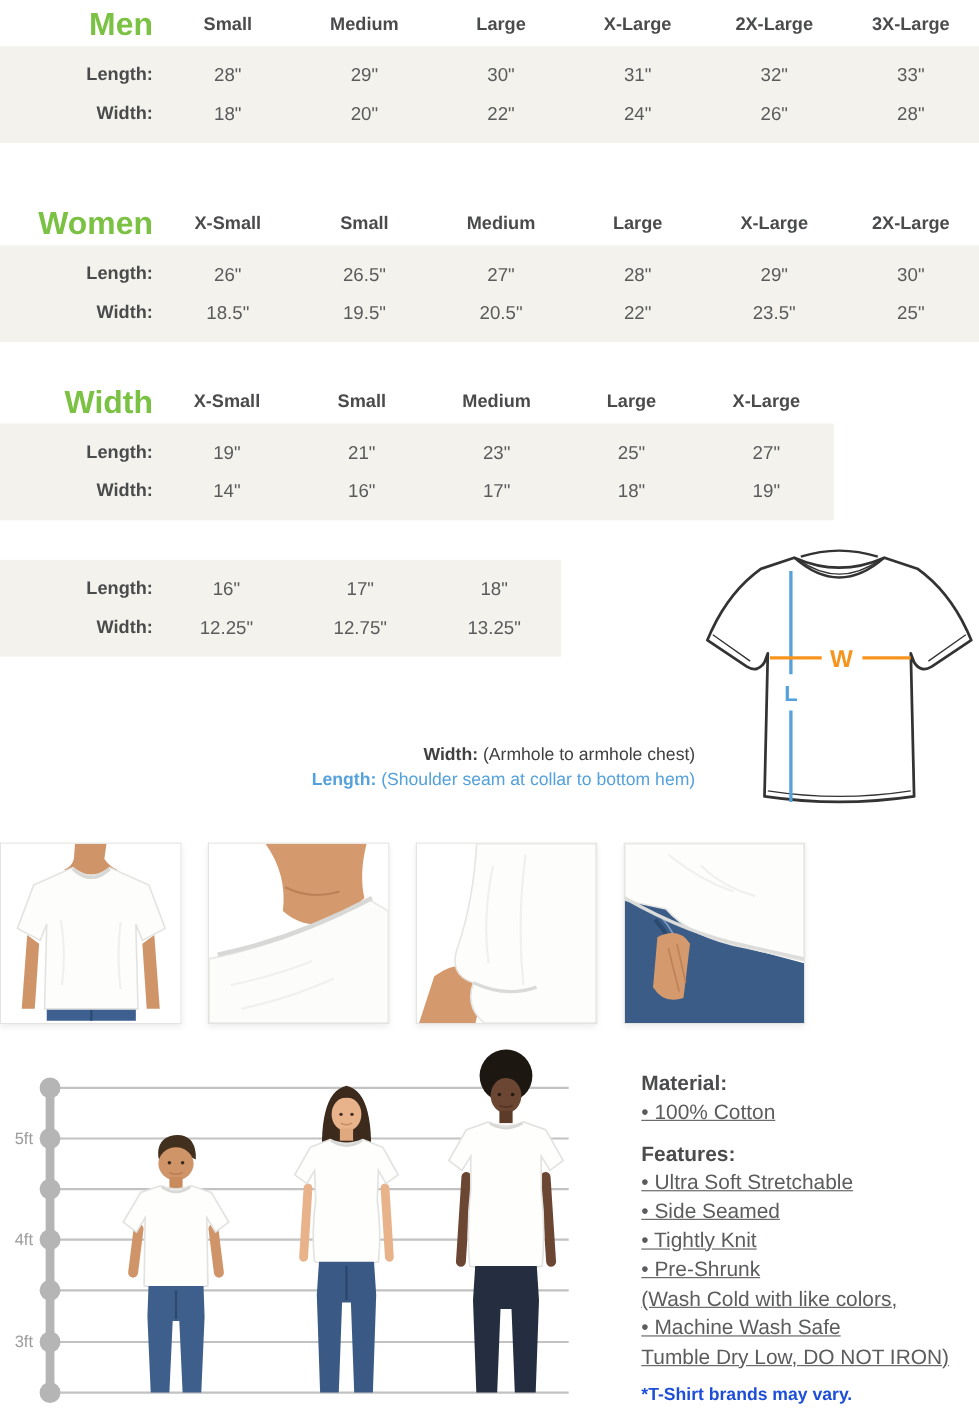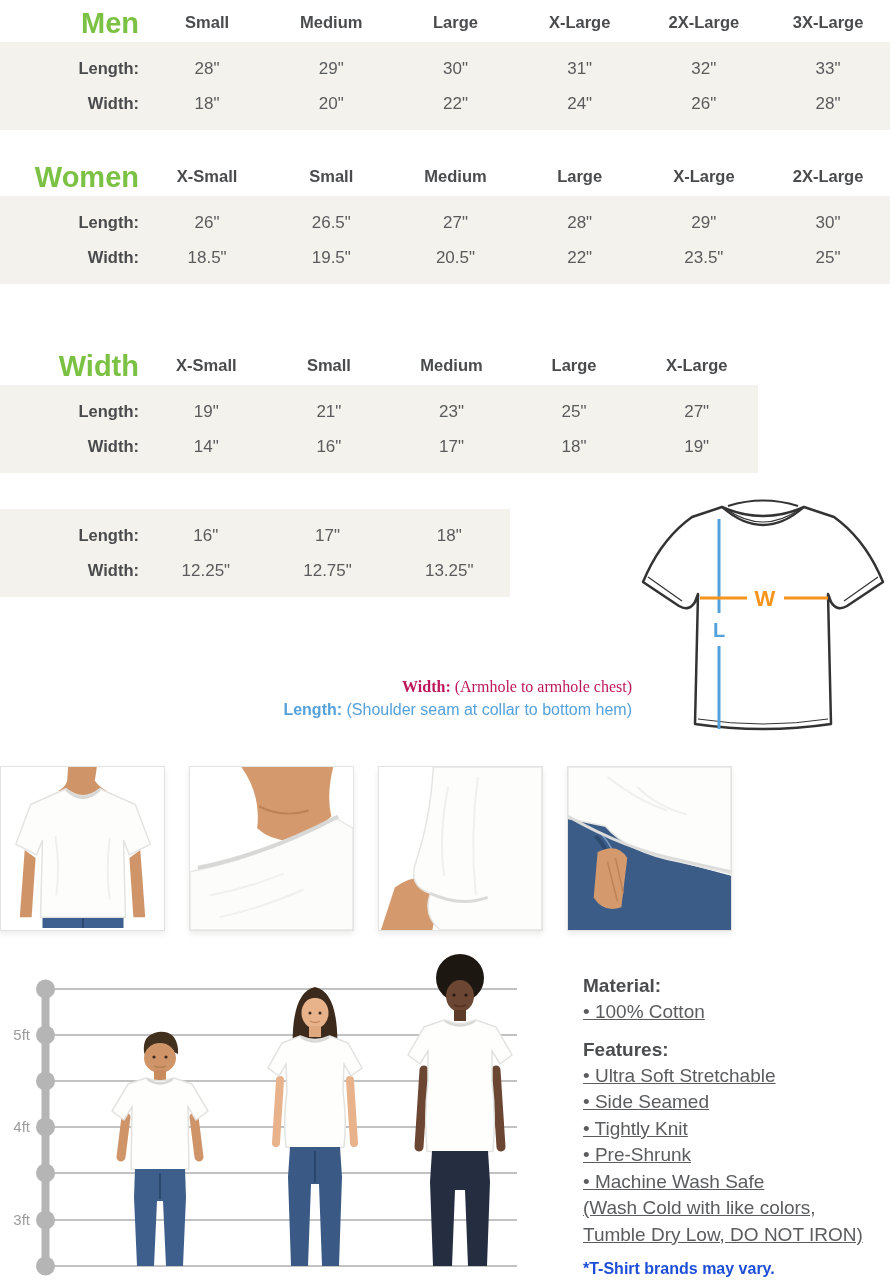--- a/index.html
+++ b/index.html
@@ -14,21 +14,21 @@
   .band{background:#F4F2EC;padding:9px 0;}
   .data-row{display:grid;height:35px;align-items:center;}
   .row-label{font-size:16.5px;font-weight:bold;color:#4A4B4D;text-align:right;padding-right:6px;}
   .cell{font-size:17px;color:#5A5B5D;text-align:center;}
 
   
   .toddler-zone{position:absolute;top:509px;left:0;width:890px;height:257px;}
   .shirt-diagram{position:absolute;left:640px;top:-16px;width:245px;height:250px;}
   .measure-legend{position:absolute;top:166px;right:258px;text-align:right;font-size:16px;line-height:23px;white-space:nowrap;}
   .legend-label{font-weight:bold;}
-  .orange{color:#be185d;font-family:Liberation Serif, serif;}
+  .orange{color:#404040;}
   .blue{color:#54A1DB;}
 
   
   .photos-row{position:absolute;top:766px;left:0;display:flex;gap:24px;}
   .photo-tile{width:165px;height:165px;box-sizing:border-box;border:1px solid #E4E3E1;background:#fff;box-shadow:0 3px 6px rgba(0,0,0,0.08);}
   .photo-tile svg{display:block;}
 
   
   .bottom-section{position:absolute;top:951px;left:0;width:890px;display:flex;}
   .height-chart{flex:0 0 570px;}
@@ -71,21 +71,21 @@
           <div class="row-label">Width:</div>
           <div class="cell">18"</div>
           <div class="cell">20"</div>
           <div class="cell">22"</div>
           <div class="cell">24"</div>
           <div class="cell">26"</div>
           <div class="cell">28"</div>
         </div>
       </div>
     </section>
-  <section class="size-section" style="top:154px;width:890px">
+  <section class="size-section" style="top:181px;width:890px">
       <div class="header-row" style="grid-template-columns: 145px repeat(6, 124.2px); height: 42px;">
         <h2 class="size-title">Women</h2>
         <div class="col-head">X-Small</div>
         <div class="col-head">Small</div>
         <div class="col-head">Medium</div>
         <div class="col-head">Large</div>
         <div class="col-head">X-Large</div>
         <div class="col-head">2X-Large</div>
       </div>
       <div class="band" style="width: 890px;">
@@ -324,22 +324,22 @@
       <div>
           <div class="detail-line">• 100% Cotton</div>
         </div>
       <div class="features-block">
         <div class="detail-title">Features:</div>
         <div>
             <div class="detail-line">• Ultra Soft Stretchable</div>
             <div class="detail-line">• Side Seamed</div>
             <div class="detail-line">• Tightly Knit</div>
             <div class="detail-line">• Pre-Shrunk</div>
+            <div class="detail-line">(Wash Cold with like colors,</div>
             <div class="detail-line">• Machine Wash Safe</div>
-            <div class="detail-line">(Wash Cold with like colors,</div>
             <div class="detail-line">Tumble Dry Low, DO NOT IRON)</div>
           </div>
       </div>
       <div class="footnotes-block">
           <div class="footnote-line">*T-Shirt brands may vary.</div>
           <div class="footnote-line">*Wash before wearing</div>
         </div>
     </div>
   </div>
 

